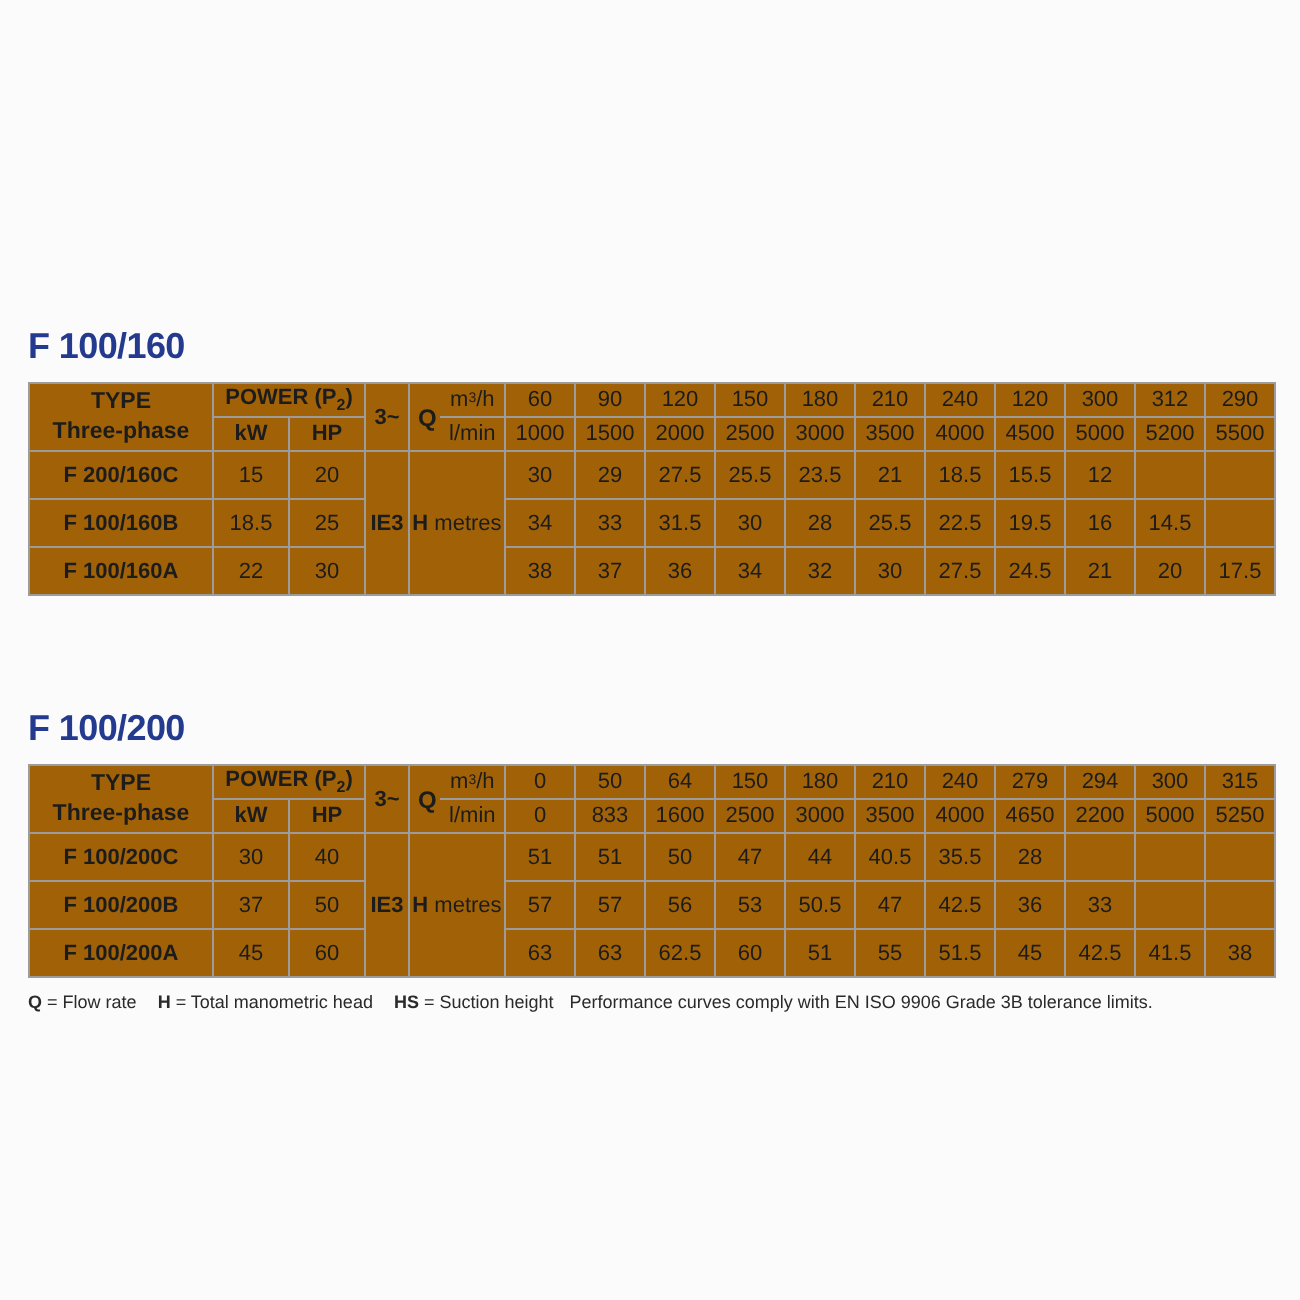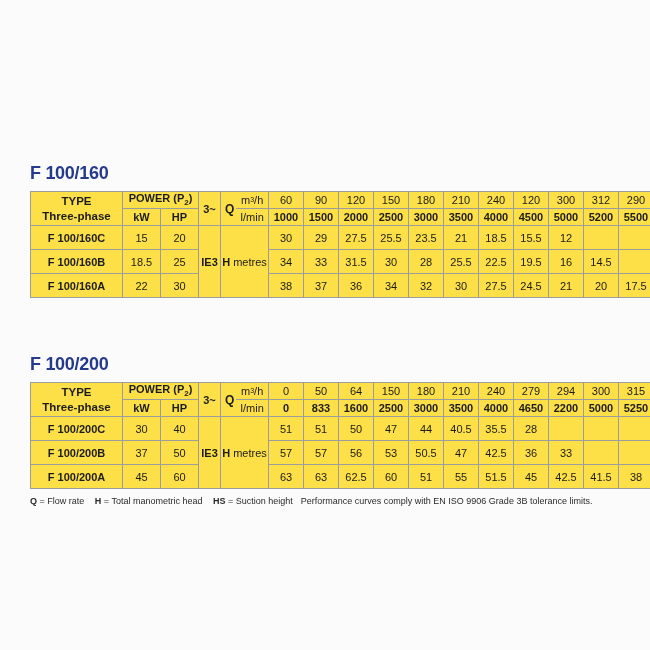--- a/index.html
+++ b/index.html
@@ -3,36 +3,36 @@
 <meta charset="utf-8">
 <style>
   html,body{margin:0;padding:0;}
   body{
     width:650px;height:650px;
     background:#fbfbfb;
     font-family:"Liberation Sans", sans-serif;
     color:#1c1c1c;
     overflow:hidden;
   }
-  .page{padding:0 30px;}
+  .page{padding:0 14px;}
   .tbl-section{display:block;}
   .sec-0{margin-top:163px;}
   .sec-1{margin-top:56px;}
   .table-title{
     margin:0 0 7px 0;
     font-size:18px;
     font-weight:bold;
     letter-spacing:-0.3px;
     color:#243a8e;
   }
   table.spec{
     border-collapse:collapse;
     table-layout:fixed;
     width:623px;
-    background:#fde047;
+    background:#a16207;
     border:1px solid #606060;
   }
   table.spec th, table.spec td{
     border:1px solid #9c9c9c;
     padding:0;
     font-size:11px;
     text-align:center;
     vertical-align:middle;
     overflow:hidden;
     white-space:nowrap;
@@ -48,21 +48,21 @@
   th.kw, th.hp{font-size:11px;}
   th.phase{vertical-align:bottom;padding-bottom:2px;font-size:11px;}
   th.qcell{padding:0;}
   .qwrap{display:flex;align-items:center;height:32px;}
   .qlab{font-weight:bold;font-size:12px;padding:0 2px 0 4px;}
   .units{flex:1;display:flex;flex-direction:column;height:100%;font-weight:normal;}
   .u-top,.u-bot{flex:1;display:flex;align-items:center;justify-content:center;font-size:11px;}
   .u-top{border-bottom:1px solid #9c9c9c;}
   .u-top sup{font-size:7px;line-height:0;}
   td.fv{font-size:11px;}
-  td.fv.bot{font-weight:bold;}
+  td.fv.bot{font-weight:normal;}
   th.tname{text-align:left;padding-left:8px;font-weight:bold;font-size:11.5px;}
   td.num, td.val{font-size:11px;font-weight:normal;}
   td.ie{font-size:8px;font-weight:bold;letter-spacing:0;}
   td.hm{font-size:11px;}
   td.hm .hb{font-weight:bold;}
   .footer{
     display:flex;
     justify-content:flex-start;
     align-items:flex-start;
     margin-top:7px;
@@ -143,21 +143,21 @@
             <td class="fv bot">3500</td>
             <td class="fv bot">4000</td>
             <td class="fv bot">4500</td>
             <td class="fv bot">5000</td>
             <td class="fv bot">5200</td>
             <td class="fv bot">5500</td>
           </tr>
       </thead>
       <tbody>
           <tr class="">
-            <th class="tname">F 100/160C</th>
+            <th class="tname">F 200/160C</th>
             <td class="num">15</td>
             <td class="num">20</td>
             <td class="ie" rowspan="3">IE3</td>
             <td class="hm" rowspan="3"><span class="hb">H</span><span class=""> metres</span></td>
             <td class="val">30</td>
             <td class="val">29</td>
             <td class="val">27.5</td>
             <td class="val">25.5</td>
             <td class="val">23.5</td>
             <td class="val">21</td>

